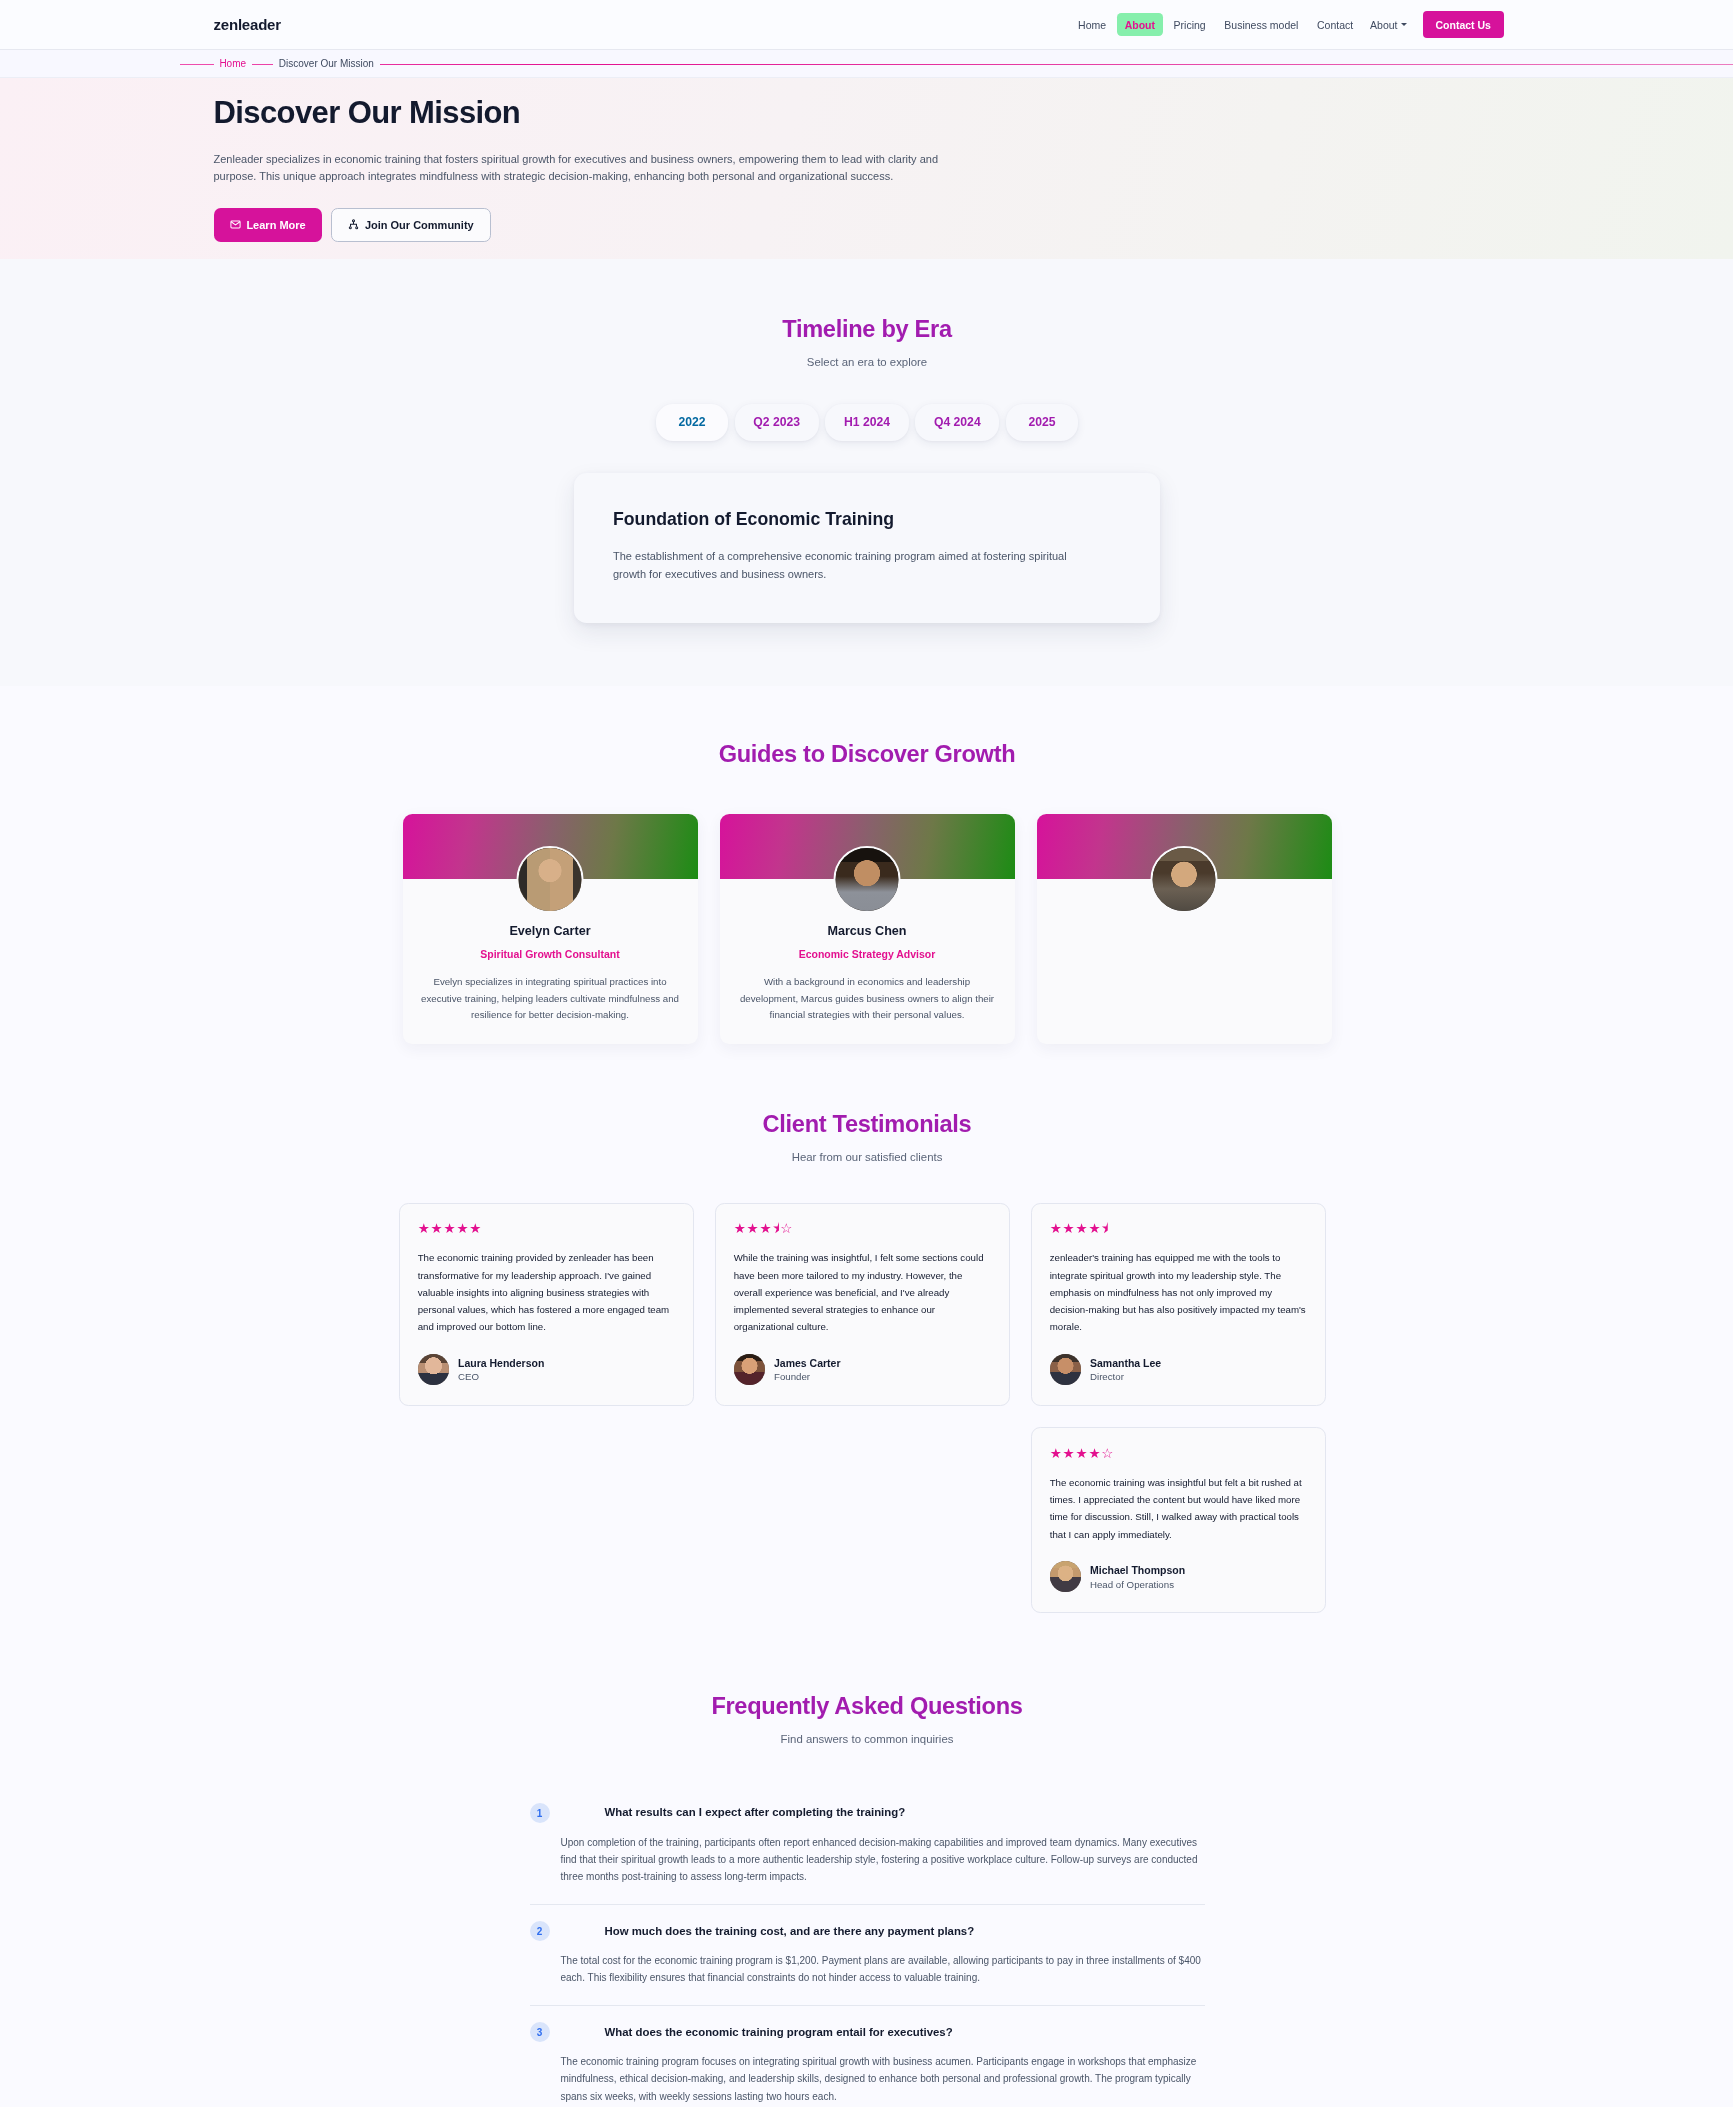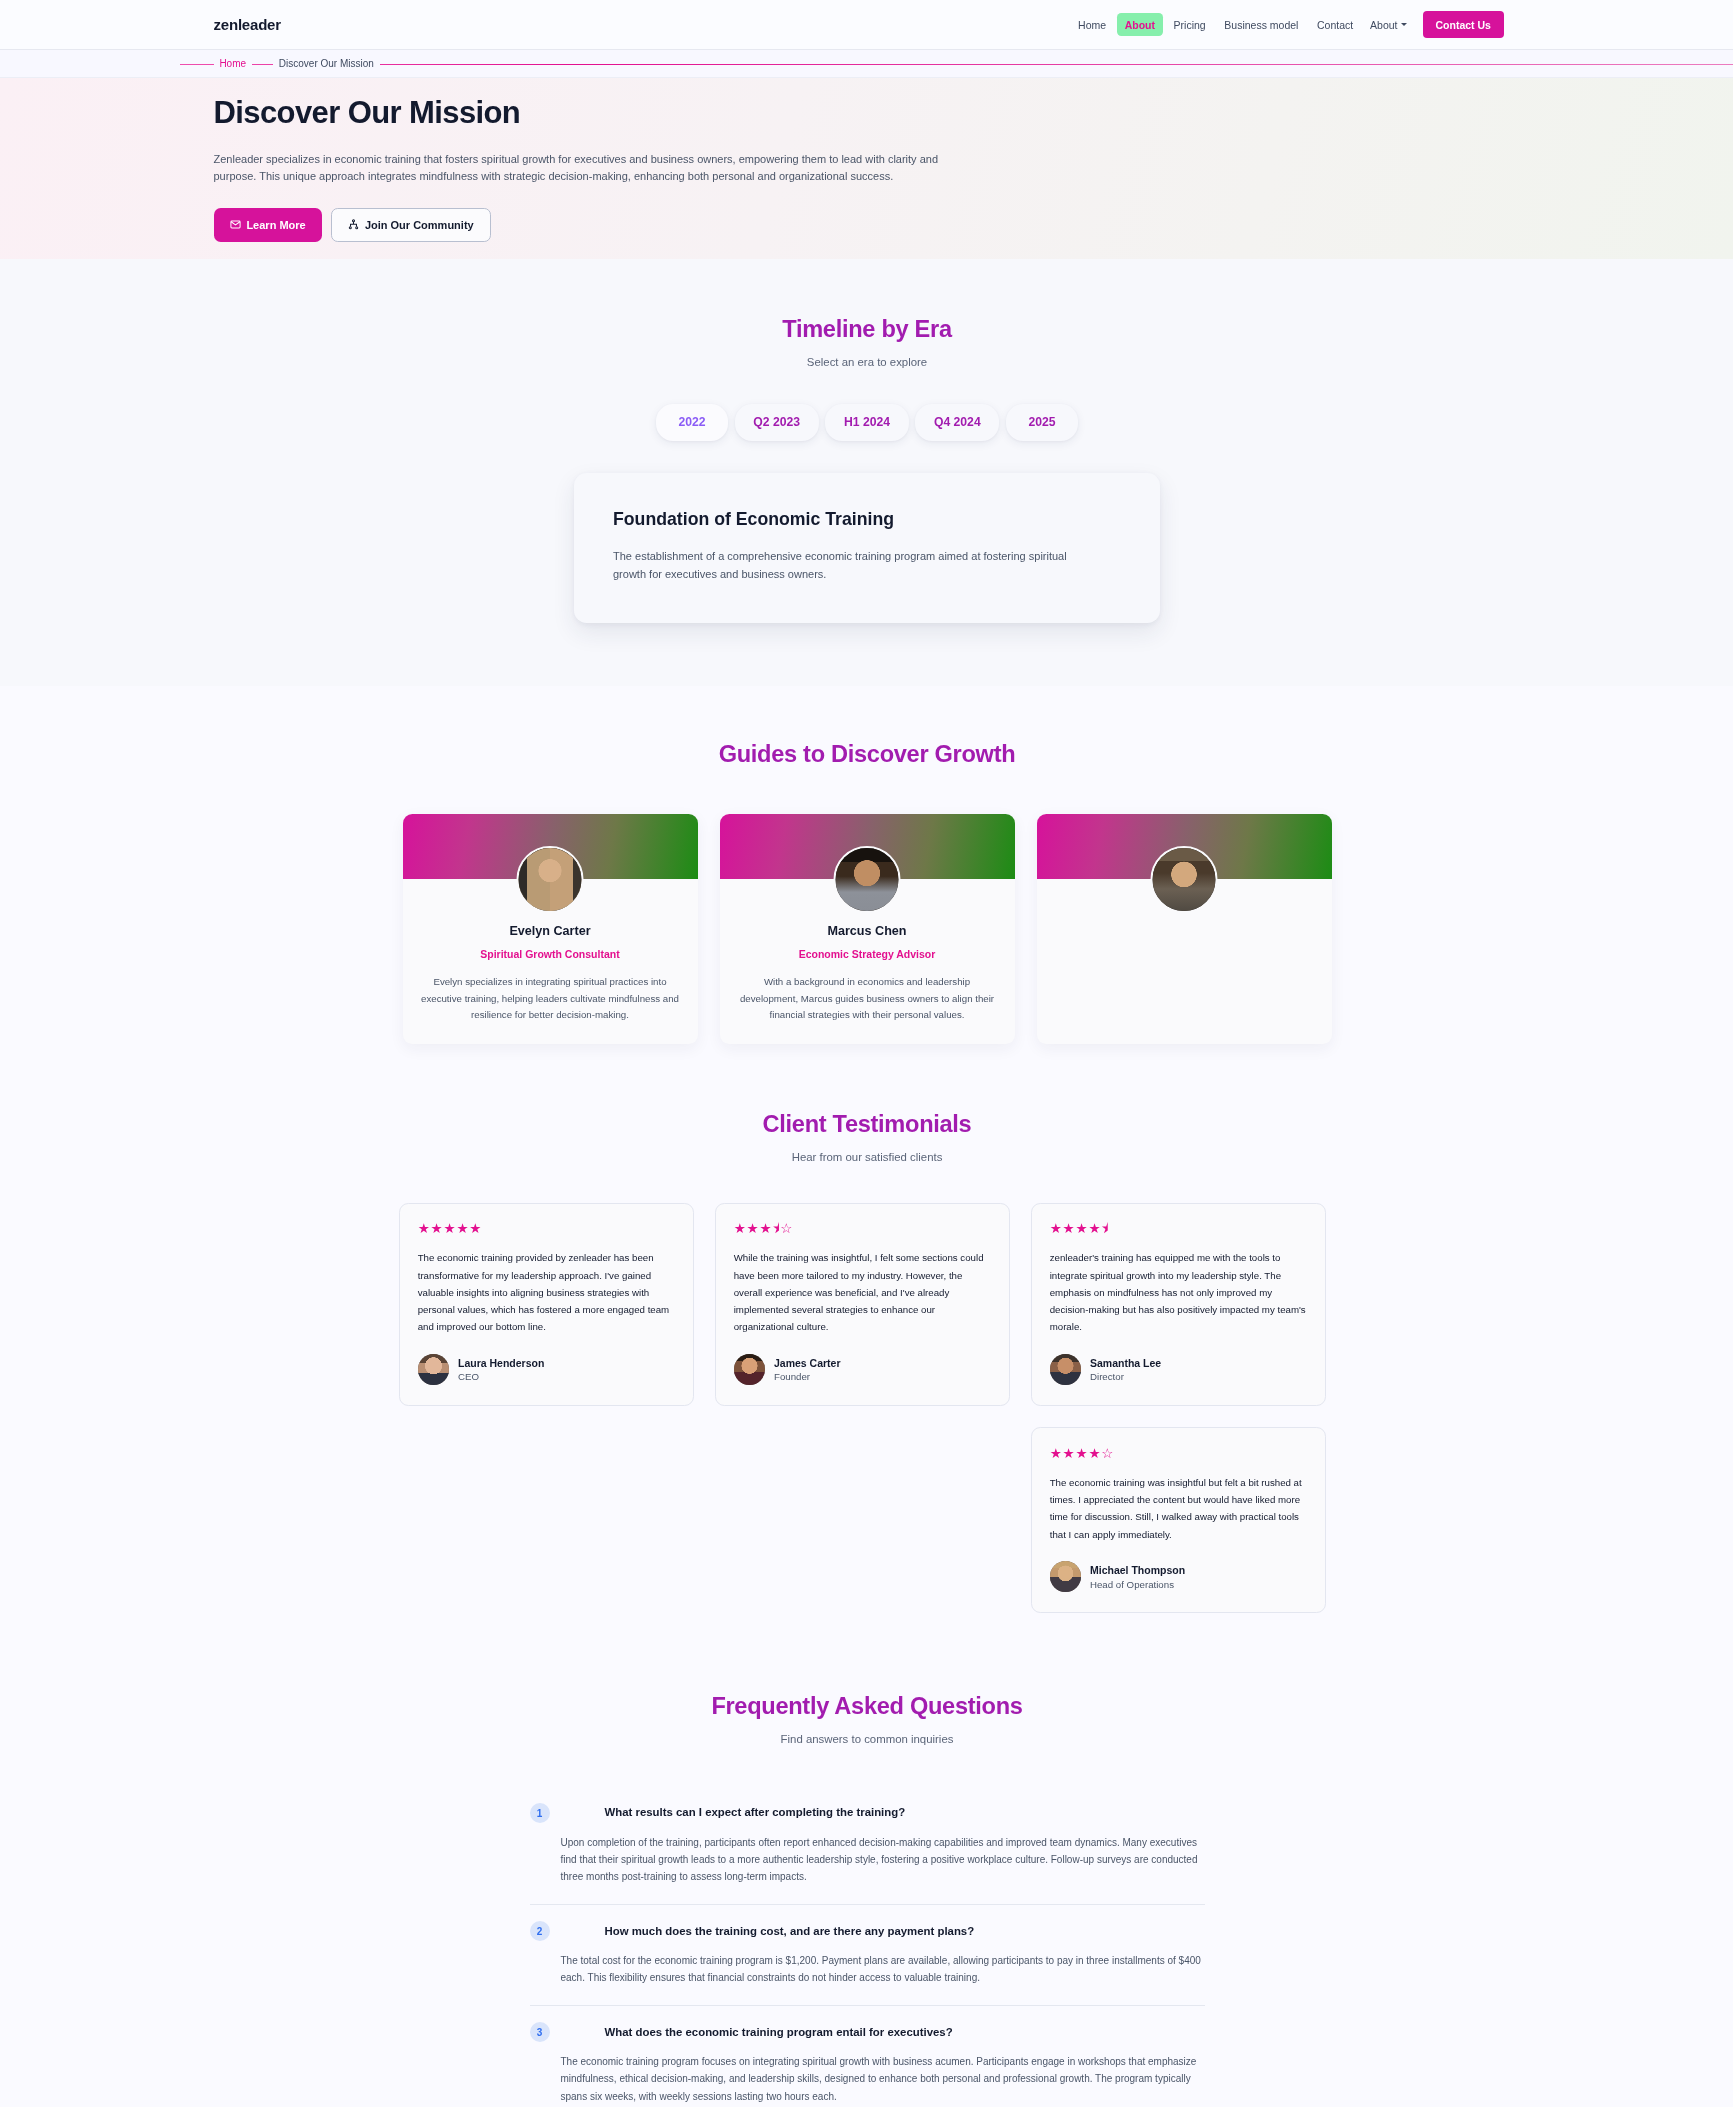--- a/index.html
+++ b/index.html
@@ -93,21 +93,21 @@
 
   
   .timeline-sec { background: #f7f8fc; padding: 57px 0 63px; }
   .era-row { display: flex; justify-content: center; gap: 6.7px; margin-top: 36px; }
   .era-pill {
     background: #f7f8fc; border-radius: 17px; padding: 11.8px 18.6px;
     font-size: 12.2px; font-weight: 700; color: #a21caf; cursor: pointer;
     box-shadow: 0 2.5px 10px rgba(30,40,80,0.07), 0 0.8px 2.5px rgba(30,40,80,0.05);
     min-width: 72px; text-align: center;
   }
-  .era-pill.active { color: #8b5cf6; background: #fbfbfe; }
+  .era-pill.active { color: #0369a1; background: #fbfbfe; }
   .era-card {
     width: 586px; margin: 32px auto 0; background: #f7f8fc;
     border-radius: 12.6px; padding: 36px 39px 40px;
     box-shadow: 0 9.3px 23px rgba(30,40,80,0.09), 0 1.7px 5px rgba(30,40,80,0.05);
   }
   .era-card h3 { font-size: 17.7px; font-weight: 700; color: #131a2e; }
   .era-card p { margin-top: 17px; font-size: 11px; line-height: 1.65; color: #4a5568; max-width: 472px; }
 
   
   .guides-sec { background: #fafaff; padding: 55px 0 67px; }

